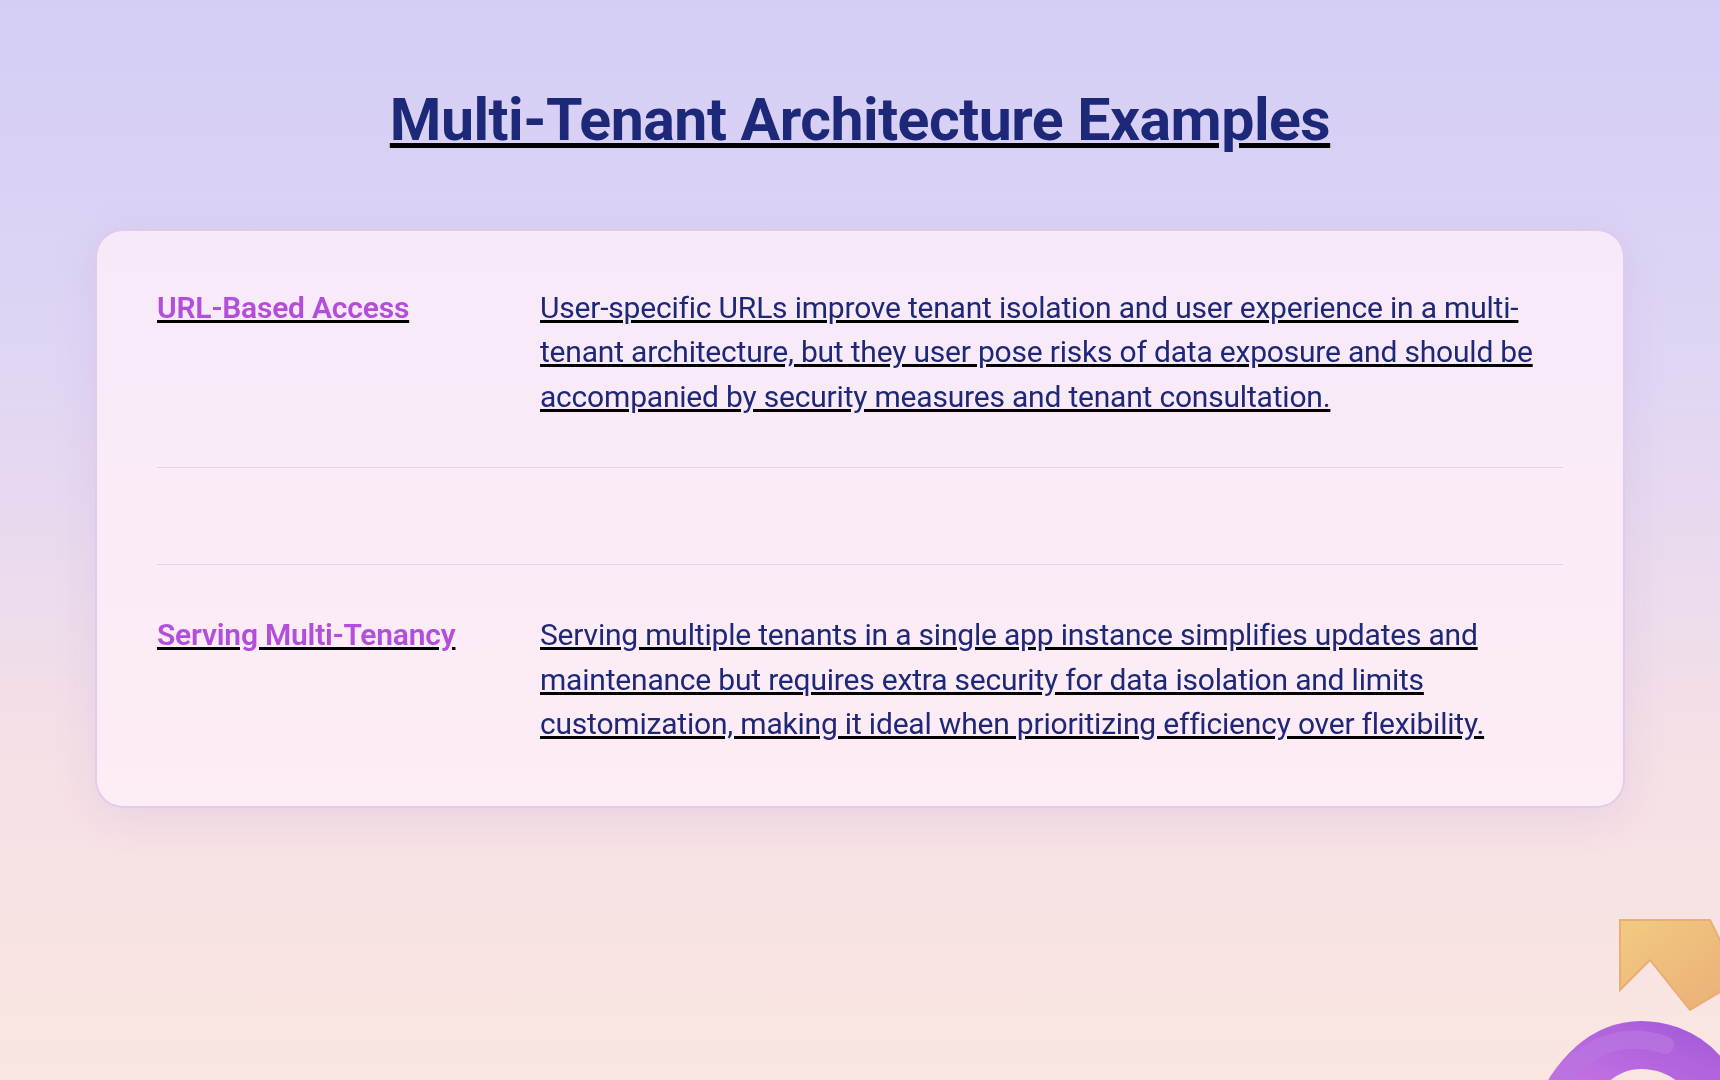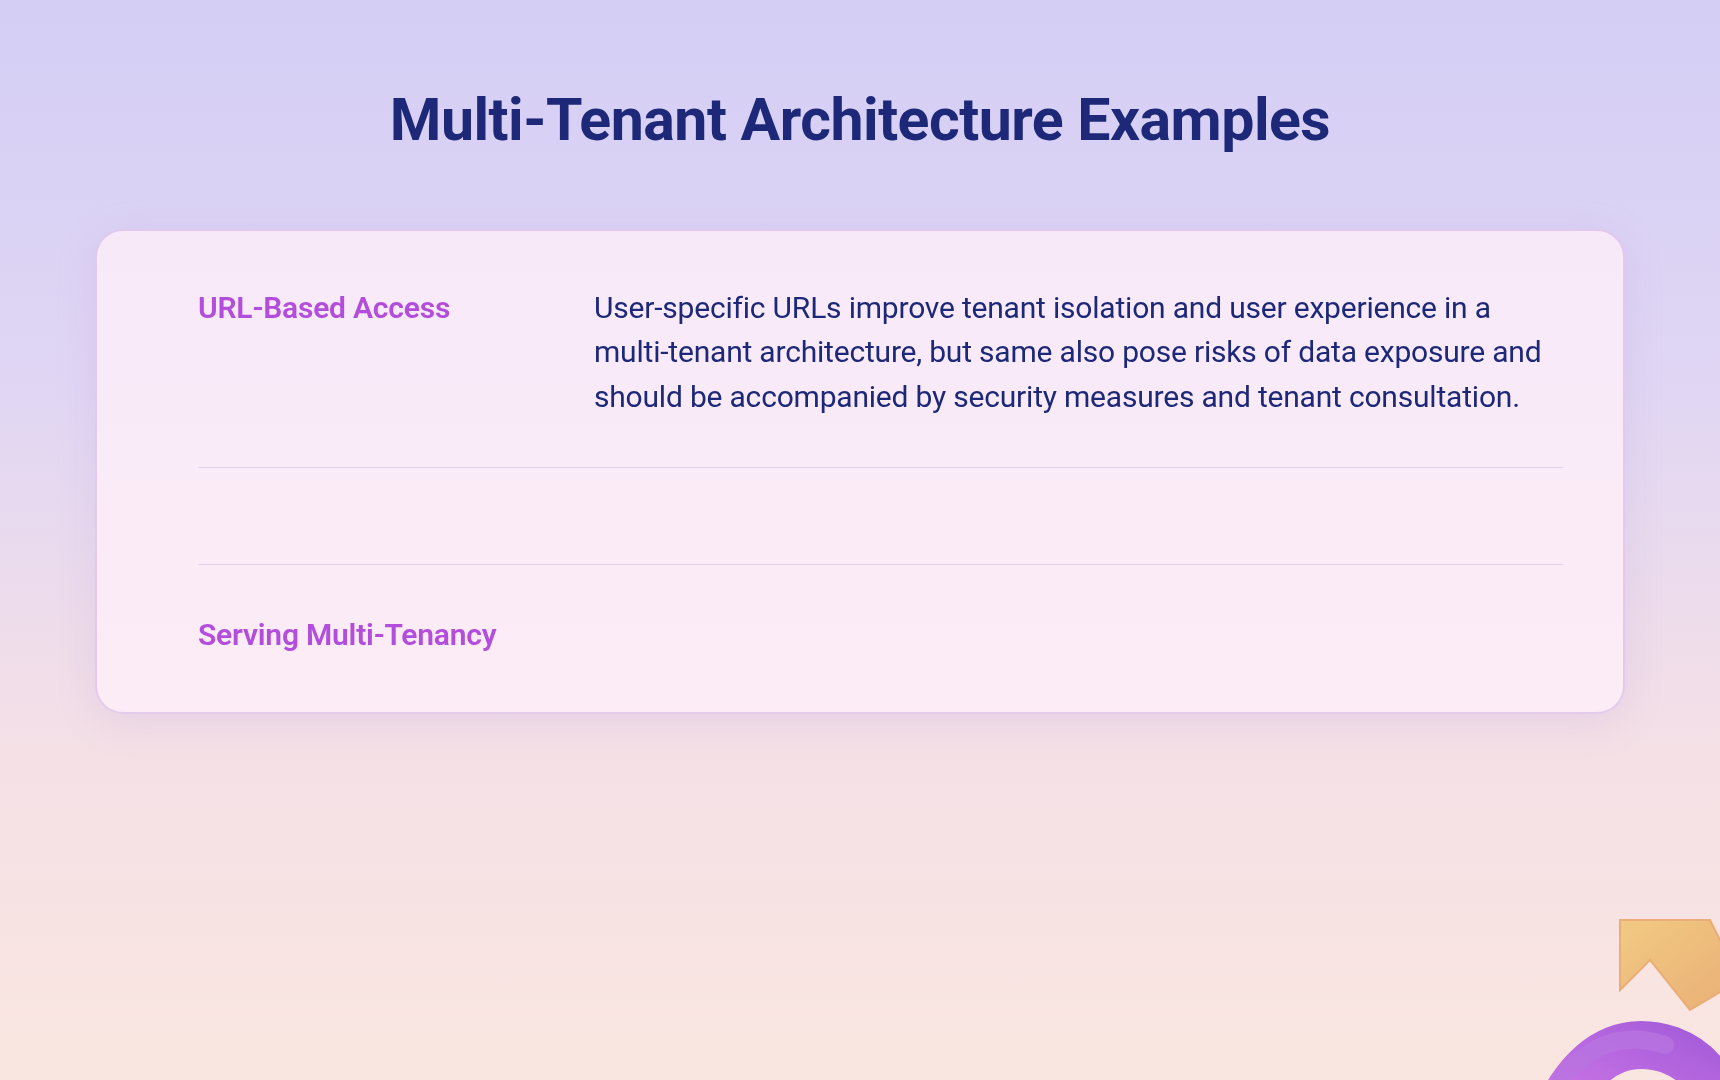--- a/index.html
+++ b/index.html
@@ -17,20 +17,21 @@
       position: relative;
     }
     
     .page-container {
       width: 100%;
       height: 100%;
       padding: 85px 95px 0;
       display: flex;
       flex-direction: column;
       align-items: center;
+      text-decoration: underline;
     }
     
     .page-title {
       color: #1e2878;
       font-size: 59px;
       font-weight: 700;
       text-align: center;
       margin-bottom: 75px;
       letter-spacing: -0.5px;
     }
@@ -41,22 +42,21 @@
       background: rgba(255, 240, 248, 0.78);
       border: 2px solid rgba(210, 180, 230, 0.6);
       border-radius: 28px;
       padding: 55px 60px 60px;
       box-shadow: 0 8px 40px rgba(160, 120, 200, 0.15);
     }
     
     .row {
       display: flex;
       align-items: flex-start;
-      gap: 16px;
-      margin-left: 41px;
+      gap: 3px;
     }
     
     .row + .row {
       margin-top: 48px;
       padding-top: 48px;
       border-top: 1px solid rgba(190, 160, 210, 0.35);
     }
     
     .row-label {
       flex: 0 0 380px;
@@ -89,28 +89,29 @@
 </head>
 <body>
 
 <div class="page-container">
   <h1 class="page-title">Multi-Tenant Architecture Examples</h1>
 
   <div class="card">
 
     <div class="row">
       <div class="row-label">URL-Based Access</div>
-      <div class="row-body">User-specific URLs improve tenant isolation and user experience in a multi-tenant architecture, but same also pose risks of data exposure and should be accompanied by security measures and tenant consultation.</div>
+      <div class="row-body">User-specific URLs improve tenant isolation and user experience in a multi-tenant architecture, but they user pose risks of data exposure and should be accompanied by security measures and tenant consultation.</div>
     </div>
 
     <div class="row">
     </div>
 
     <div class="row">
       <div class="row-label">Serving Multi-Tenancy</div>
+      <div class="row-body">Serving multiple tenants in a single app instance simplifies updates and maintenance but requires extra security for data isolation and limits customization, making it ideal when prioritizing efficiency over flexibility.</div>
     </div>
 
   </div>
 </div>
 
 <svg class="decor" viewBox="0 0 260 260">
   <defs>
     <linearGradient id="g1" x1="0" y1="0" x2="1" y2="1">
       <stop offset="0%" stop-color="#f2c879"></stop>
       <stop offset="100%" stop-color="#e8a86a"></stop>

